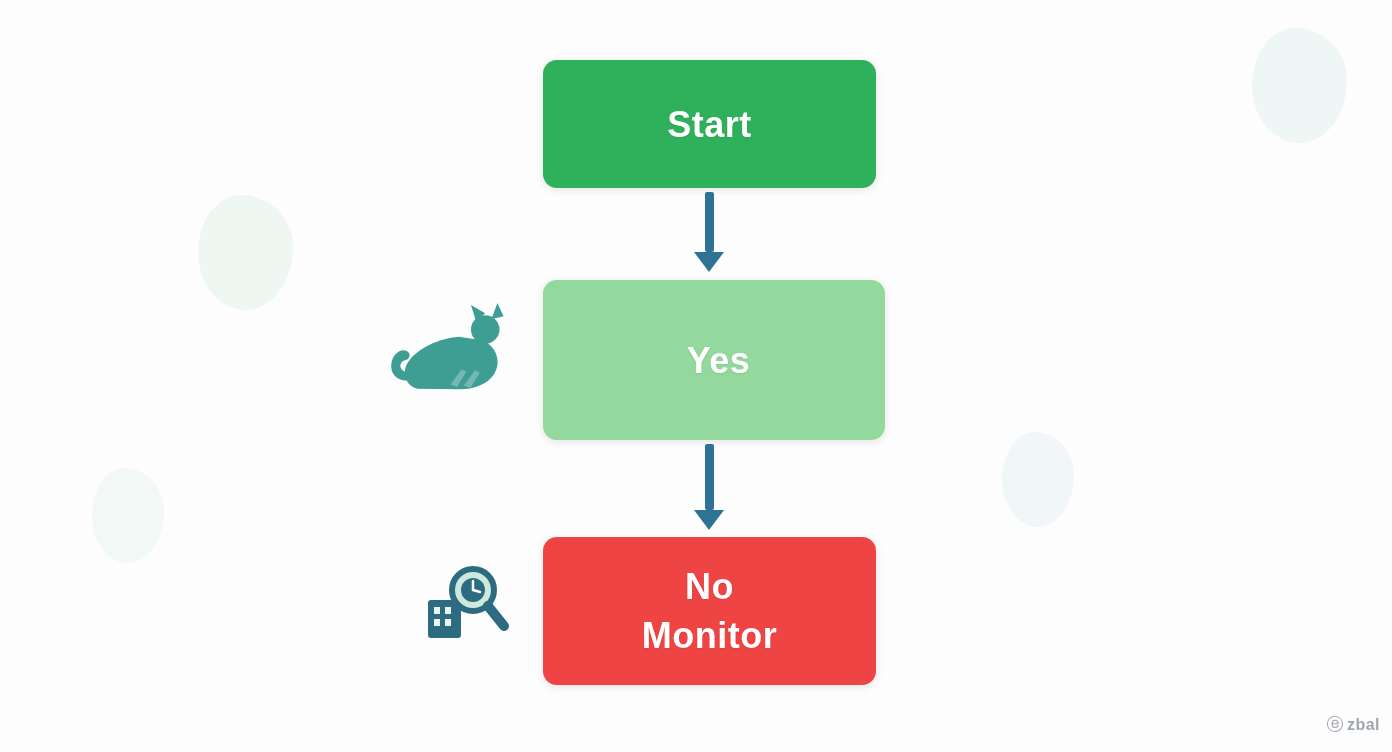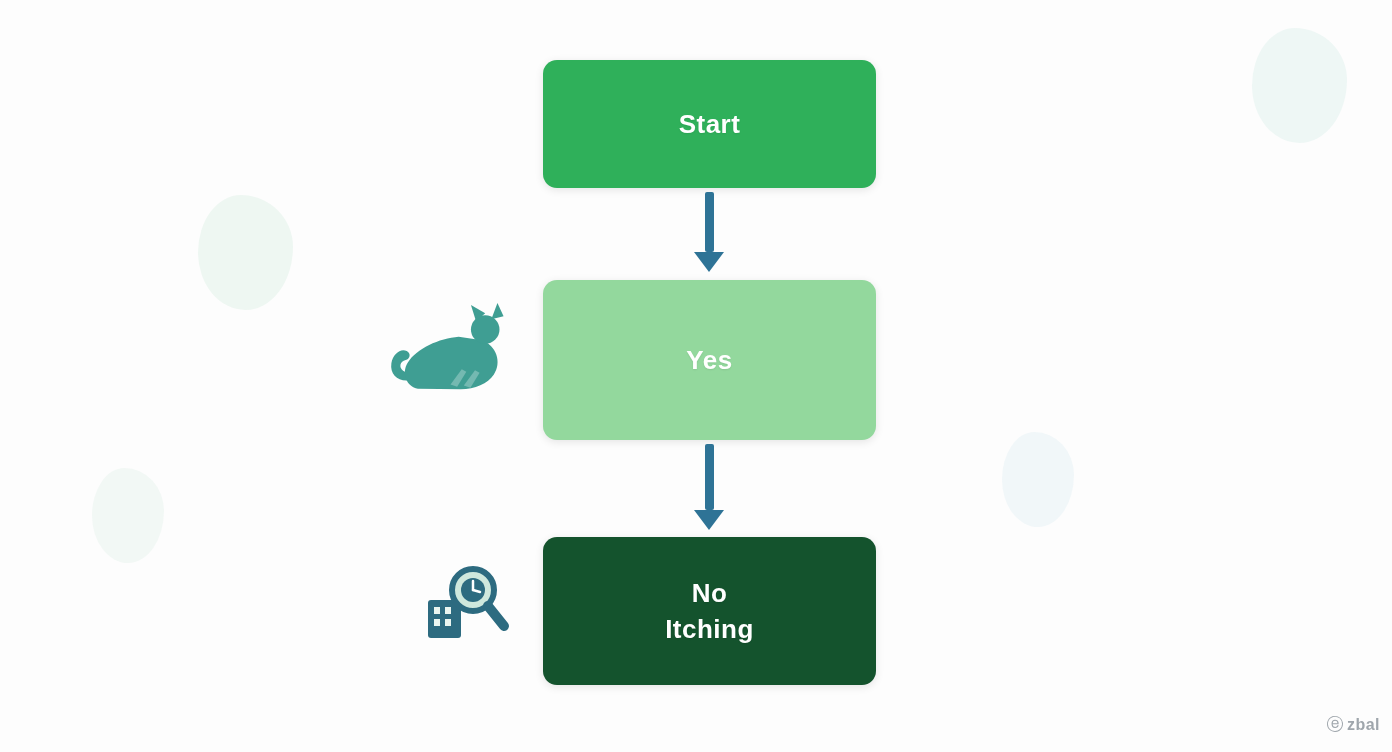--- a/index.html
+++ b/index.html
@@ -35,29 +35,29 @@
     border-radius: 14px;
     display: flex;
     flex-direction: column;
     align-items: center;
     justify-content: center;
     gap: 4px;
     box-shadow: 0 2px 8px rgba(0,0,0,0.10);
   }
   .node .line {
     color: #ffffff;
-    font-size: 26px;
+    font-size: 36px;
     font-weight: 700;
     letter-spacing: 0.5px;
     line-height: 1.25;
     text-align: center;
     text-shadow: 0 1px 2px rgba(0,0,0,0.08);
   }
   .node-start   { top: 60px;  height: 128px; }
-  .node-yes     { top: 280px; height: 160px; }
+  .node-yes     { top: 280px; height: 160px; padding-left: 9px; }
   .node-no      { top: 537px; height: 148px; }
 
   
   .arrow {
     position: absolute;
     left: 694px; 
     width: 30px;
     display: flex;
     flex-direction: column;
     align-items: center;
@@ -125,23 +125,23 @@
 
   <div class="node node-yes" style="background: rgb(147, 216, 157);">
     <div class="line">Yes</div>
   </div>
 
   <div class="arrow arrow-2" style="color: rgb(46, 115, 150);">
     <div class="shaft"></div>
     <div class="head"></div>
   </div>
 
-  <div class="node node-no" style="background: #14532d;">
+  <div class="node node-no" style="background: #ef4444;">
     <div class="line">No</div>
-    <div class="line">Itching</div>
+    <div class="line">Monitor</div>
   </div>
 
   <div class="side-icon cat-icon-wrap" style="color: rgb(63, 158, 147);">
     <svg viewBox="0 0 125 100" fill="currentColor">
 
       <path d="M30,74 C16,80 4,72 6,59 C7.5,50 15,44 21,47 C25.5,49 24.5,55 20,56 C14.5,57.5 13,63 17.5,66.5 C22,70 28,68 32,64 Z"></path>
 
       <path d="M32,84 C21,82 15.5,69 22,58.5 C30.5,44.5 53,34.5 72,33 L95,36.5 C109,42 114.5,58 106.5,70 C100.5,79 88,84.5 74,84.5 Z"></path>
 
       <circle cx="98" cy="26" r="14"></circle>

